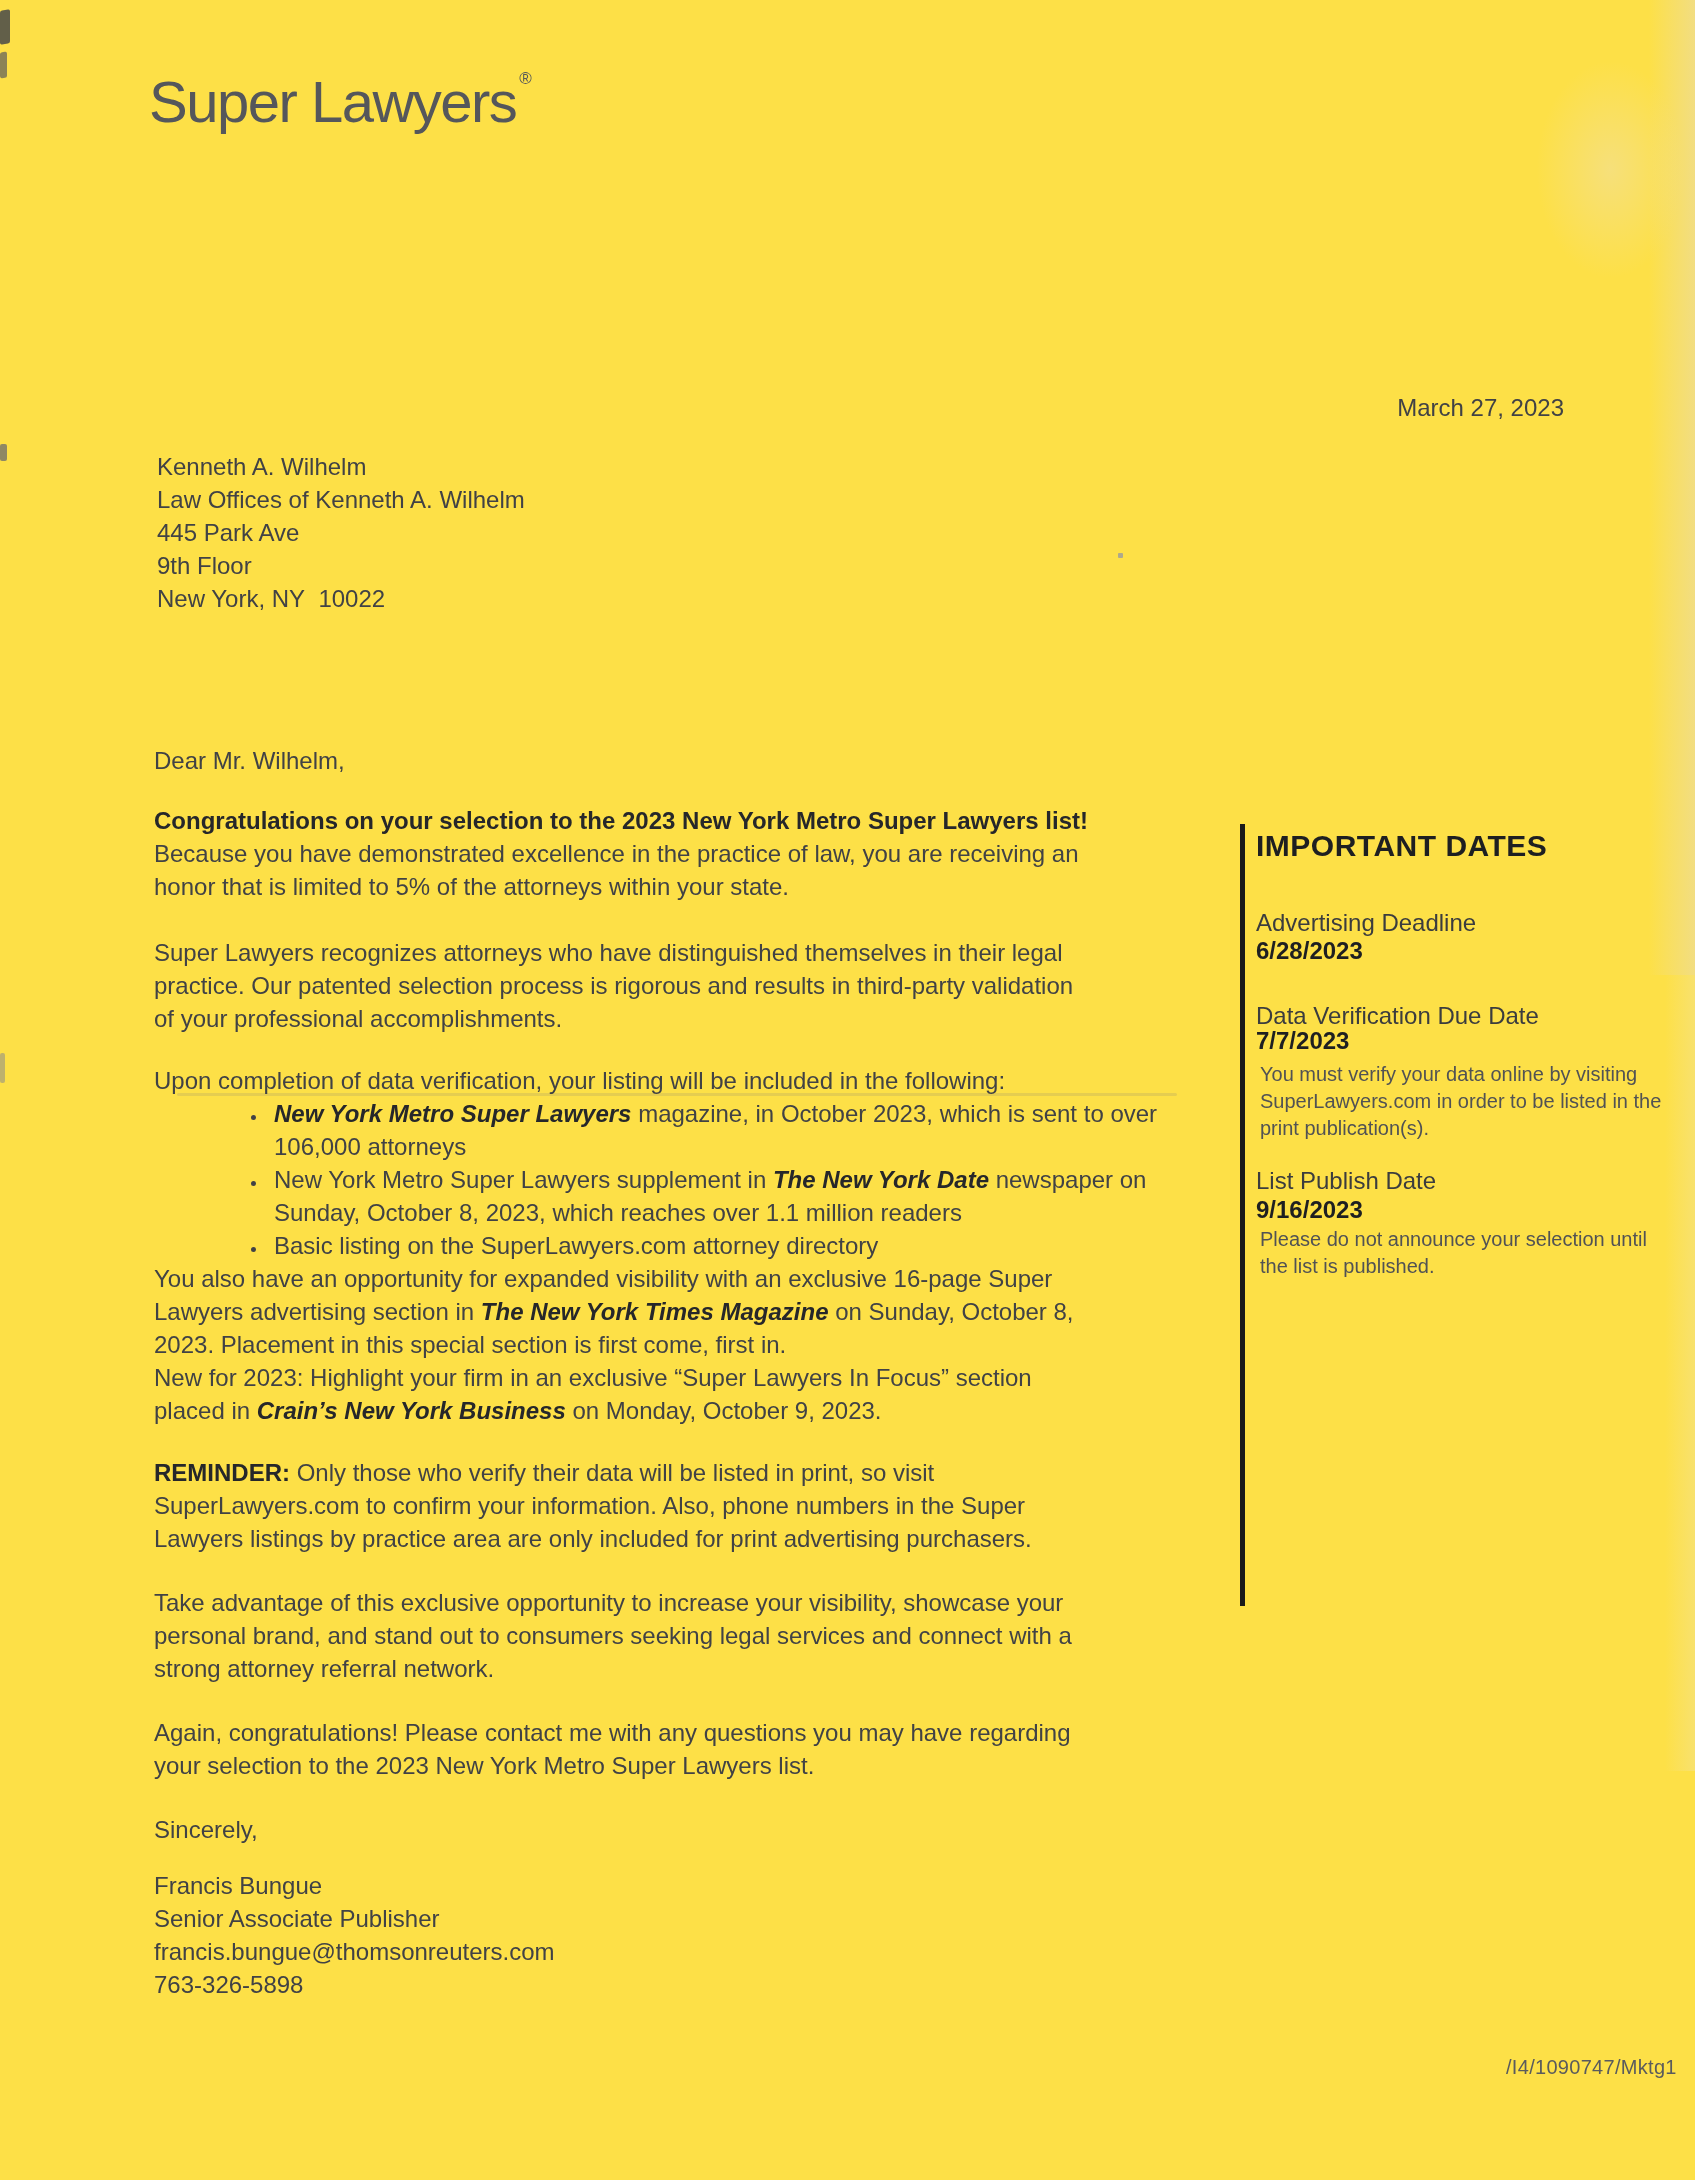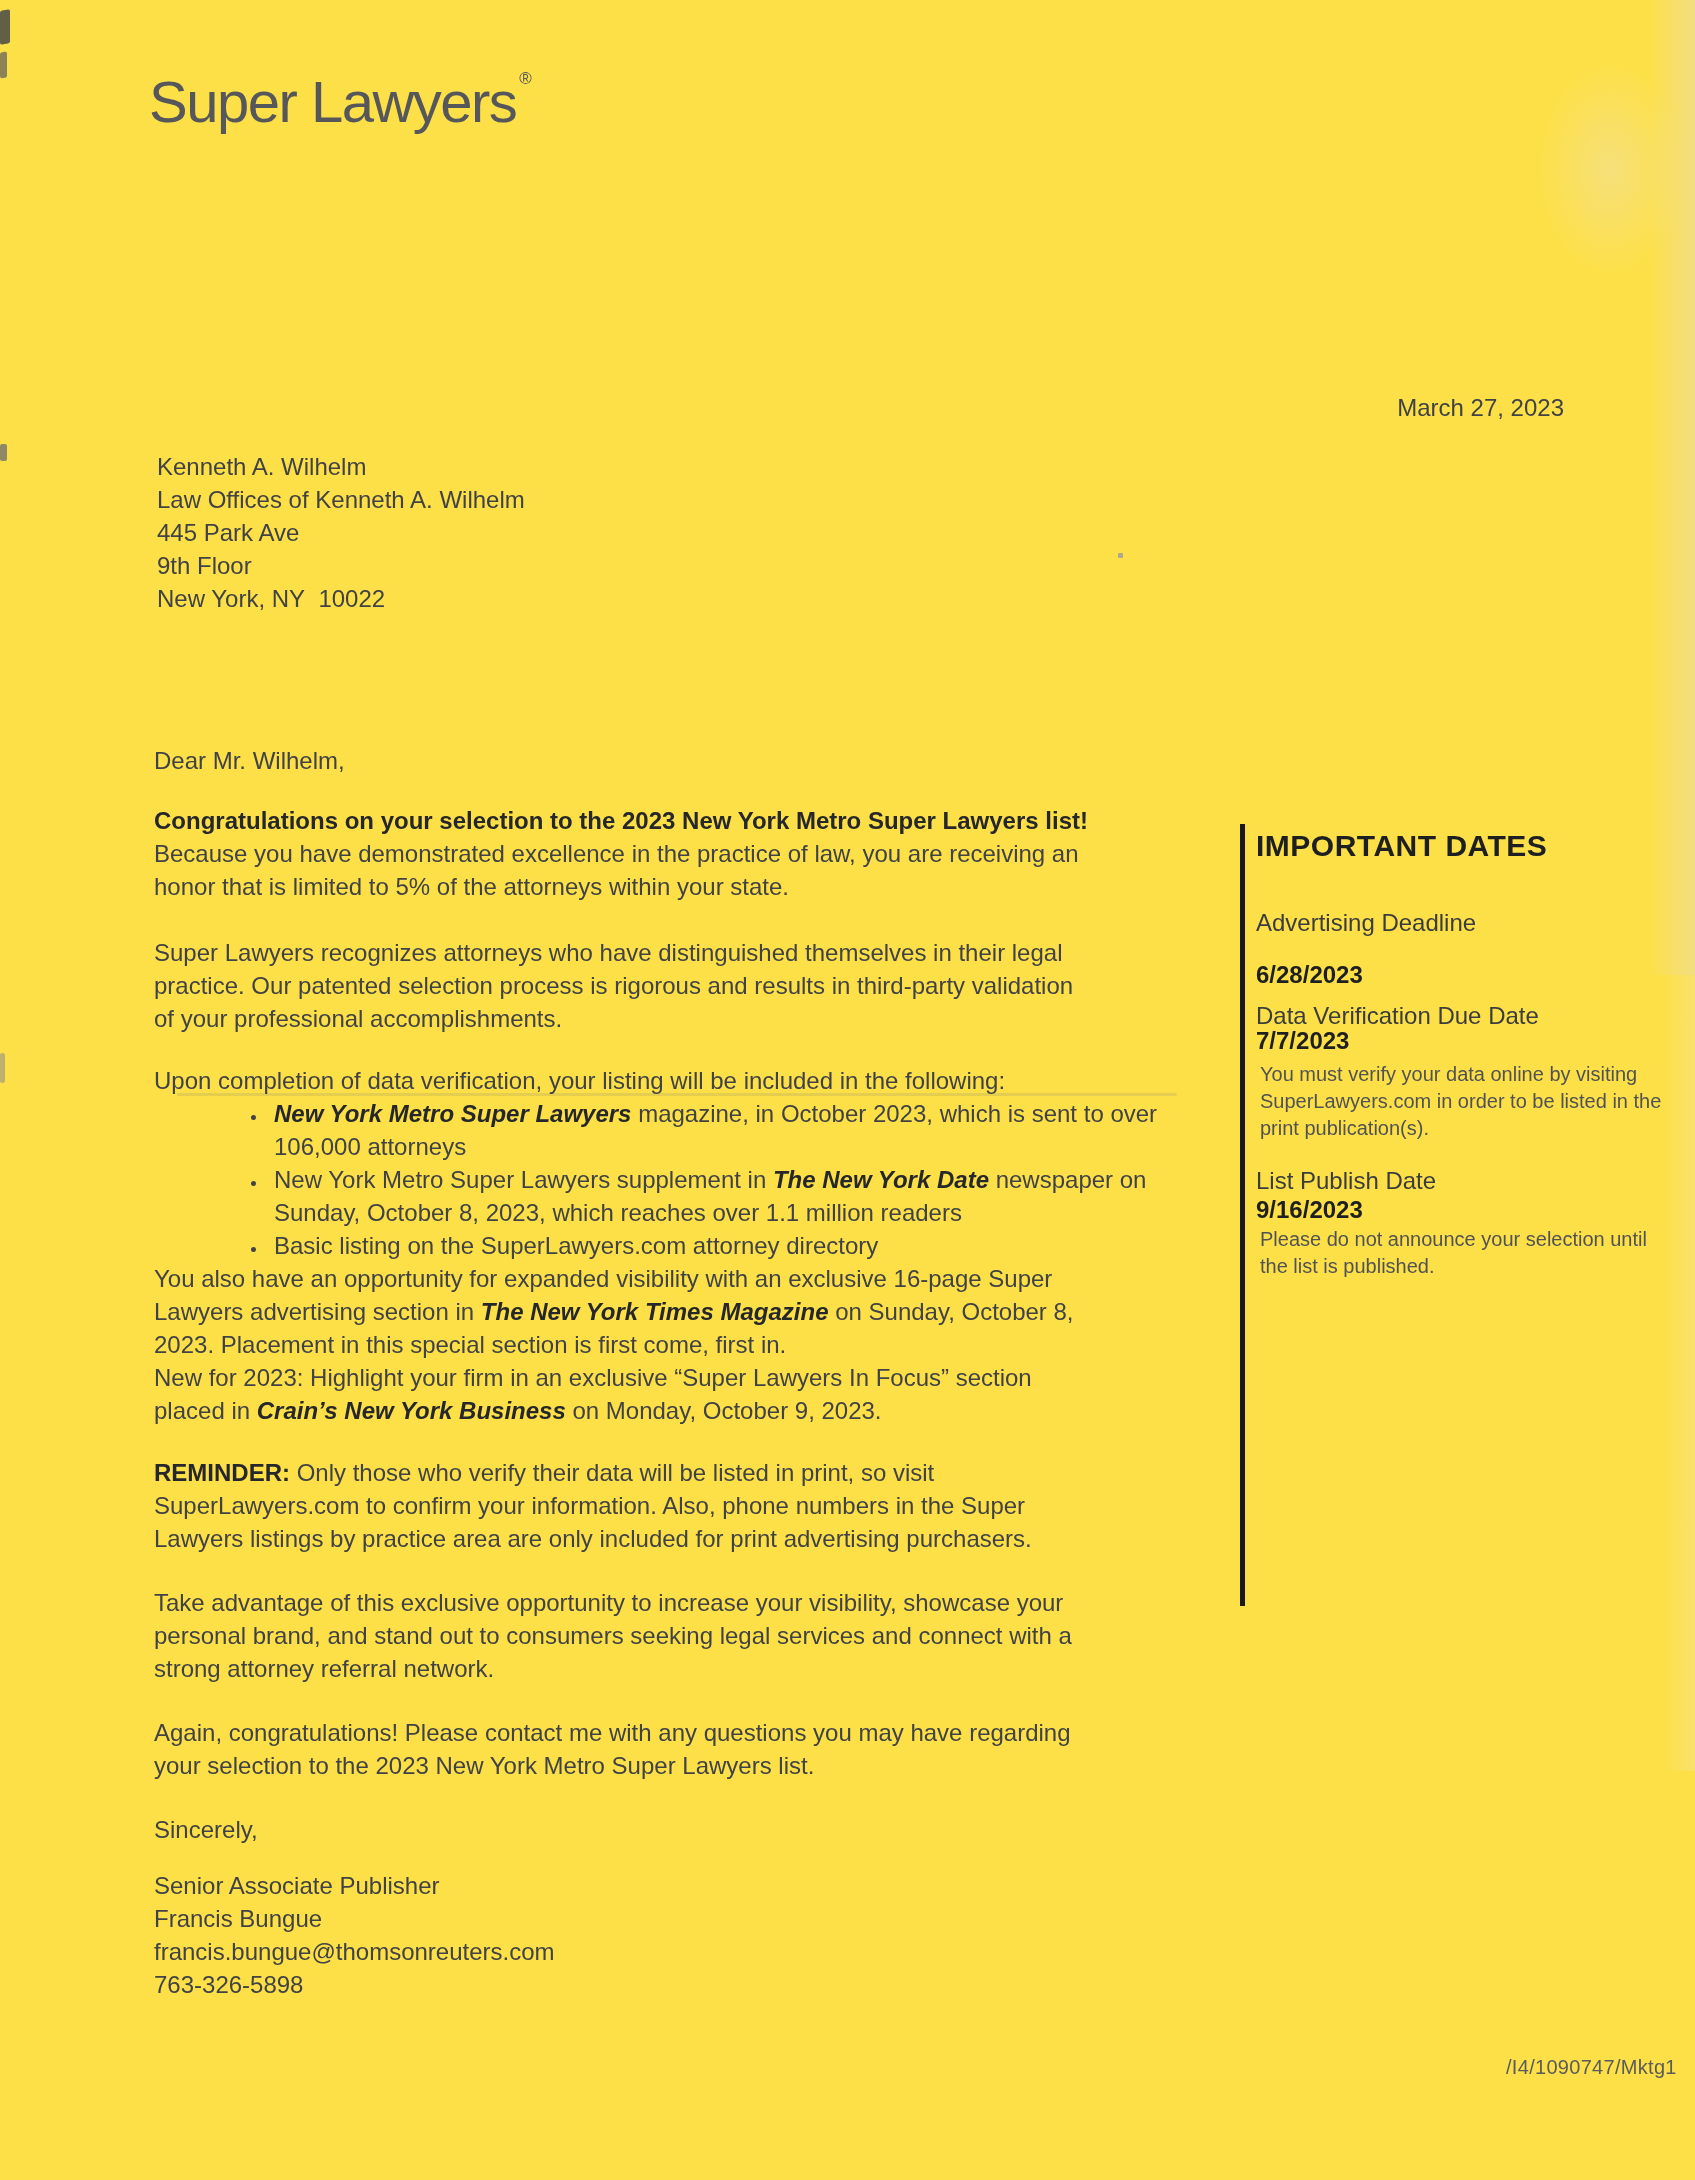--- a/index.html
+++ b/index.html
@@ -76,21 +76,21 @@
   .sidebar{
     position:absolute;left:1256px;top:829px;width:428px;height:796px;
   }
   .sidebar h2{
     position:absolute;left:0;top:0;margin:0;
     font-size:30px;letter-spacing:0.5px;color:#1e1f21;font-weight:700;
   }
   .sb-label{position:absolute;left:0;font-size:24px;color:#3b3c3e;}
   .sb-date{position:absolute;left:0;font-size:24px;font-weight:700;color:#1e1f21;}
   .sb-note{position:absolute;left:4px;font-size:20px;line-height:27px;color:#515254;white-space:pre-line;}
-  .sb1-label{top:80px;} .sb1-date{top:108px;margin-top:24px;}
+  .sb1-label{top:80px;} .sb1-date{top:108px;}
   .sb2-label{top:173px;} .sb2-date{top:198px;} .sb2-note{top:232px;}
   .sb3-label{top:338px;} .sb3-date{top:367px;} .sb3-note{top:397px;}
   
   .footer-code{
     position:absolute;left:1506px;top:2056px;
     font-size:20px;color:#5a5b5d;letter-spacing:0.3px;
   }
 </style>
 </head>
 <body>
@@ -155,22 +155,22 @@
     <p class="rich p-take"><span class="">Take advantage of this exclusive opportunity to increase your visibility, showcase your
 personal brand, and stand out to consumers seeking legal services and connect with a
 strong attorney referral network.</span></p>
 
     <p class="rich p-again"><span class="">Again, congratulations! Please contact me with any questions you may have regarding
 your selection to the 2023 New York Metro Super Lawyers list.</span></p>
 
     <p class="closing">Sincerely,</p>
 
     <div class="signature">
+      <div>Francis Bungue</div>
       <div>Senior Associate Publisher</div>
-      <div>Francis Bungue</div>
       <div>francis.bungue@thomsonreuters.com</div>
       <div>763-326-5898</div>
     </div>
   </div>
 
   <div class="sidebar-bar"></div>
   <div class="sidebar">
     <h2>IMPORTANT DATES</h2>
 
     <div class="sb-label sb1-label">Advertising Deadline</div>

